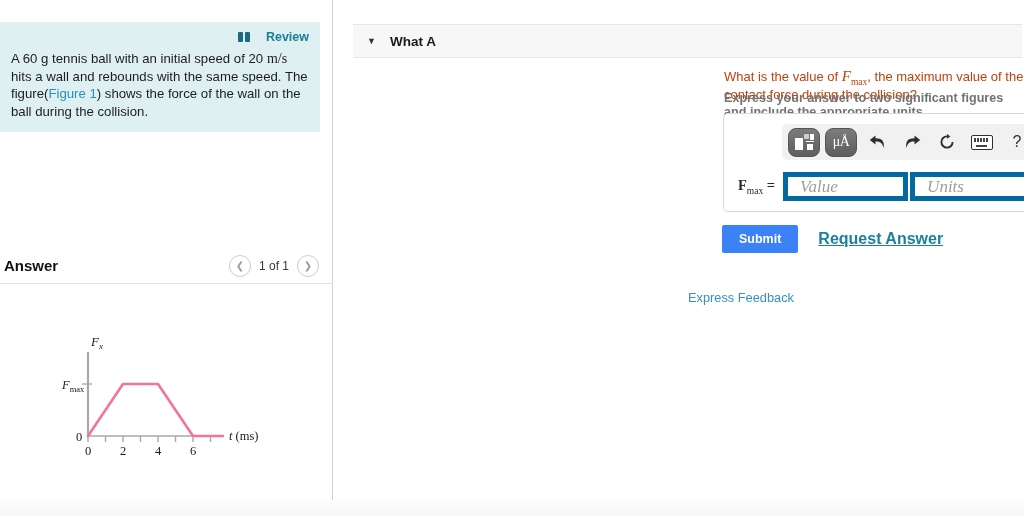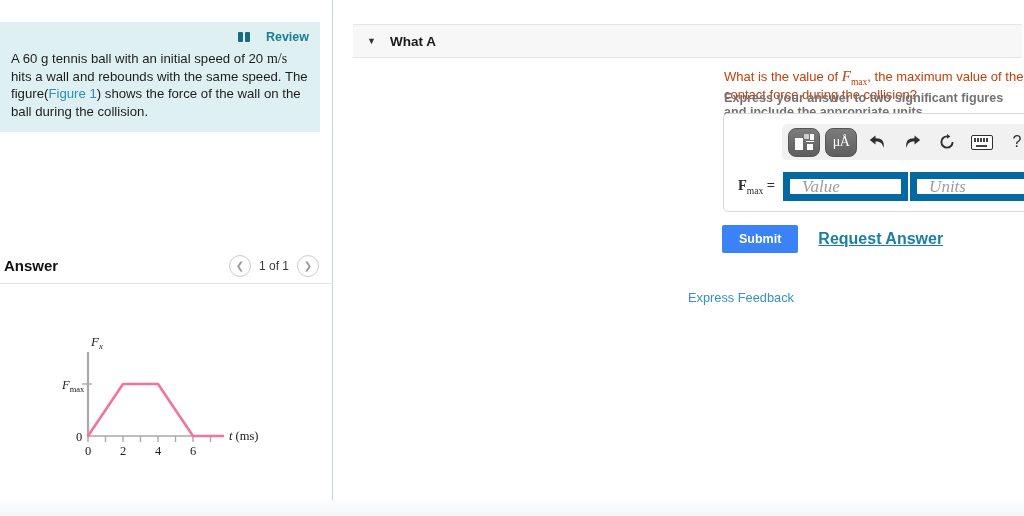--- a/index.html
+++ b/index.html
@@ -291,21 +291,21 @@
     font-family: "Liberation Serif", serif;
     font-size: 14.5px;
     font-weight: bold;
     margin-right: 8px;
     white-space: nowrap;
   }
   .fmax-eq sub { font-size: 9.5px; font-weight: normal; }
   .ans-input {
     width: 125px;
     height: 29px;
-    border: 7px solid #0369a1;
+    border: 5px solid #0369a1;
     box-sizing: border-box;
     font-family: "Liberation Serif", serif;
     font-style: italic;
     font-size: 17px;
     color: #9a9a9a;
     padding-left: 12px;
     outline: none;
     background: #fff;
   }
   .ans-input.units { margin-left: 2px; }

